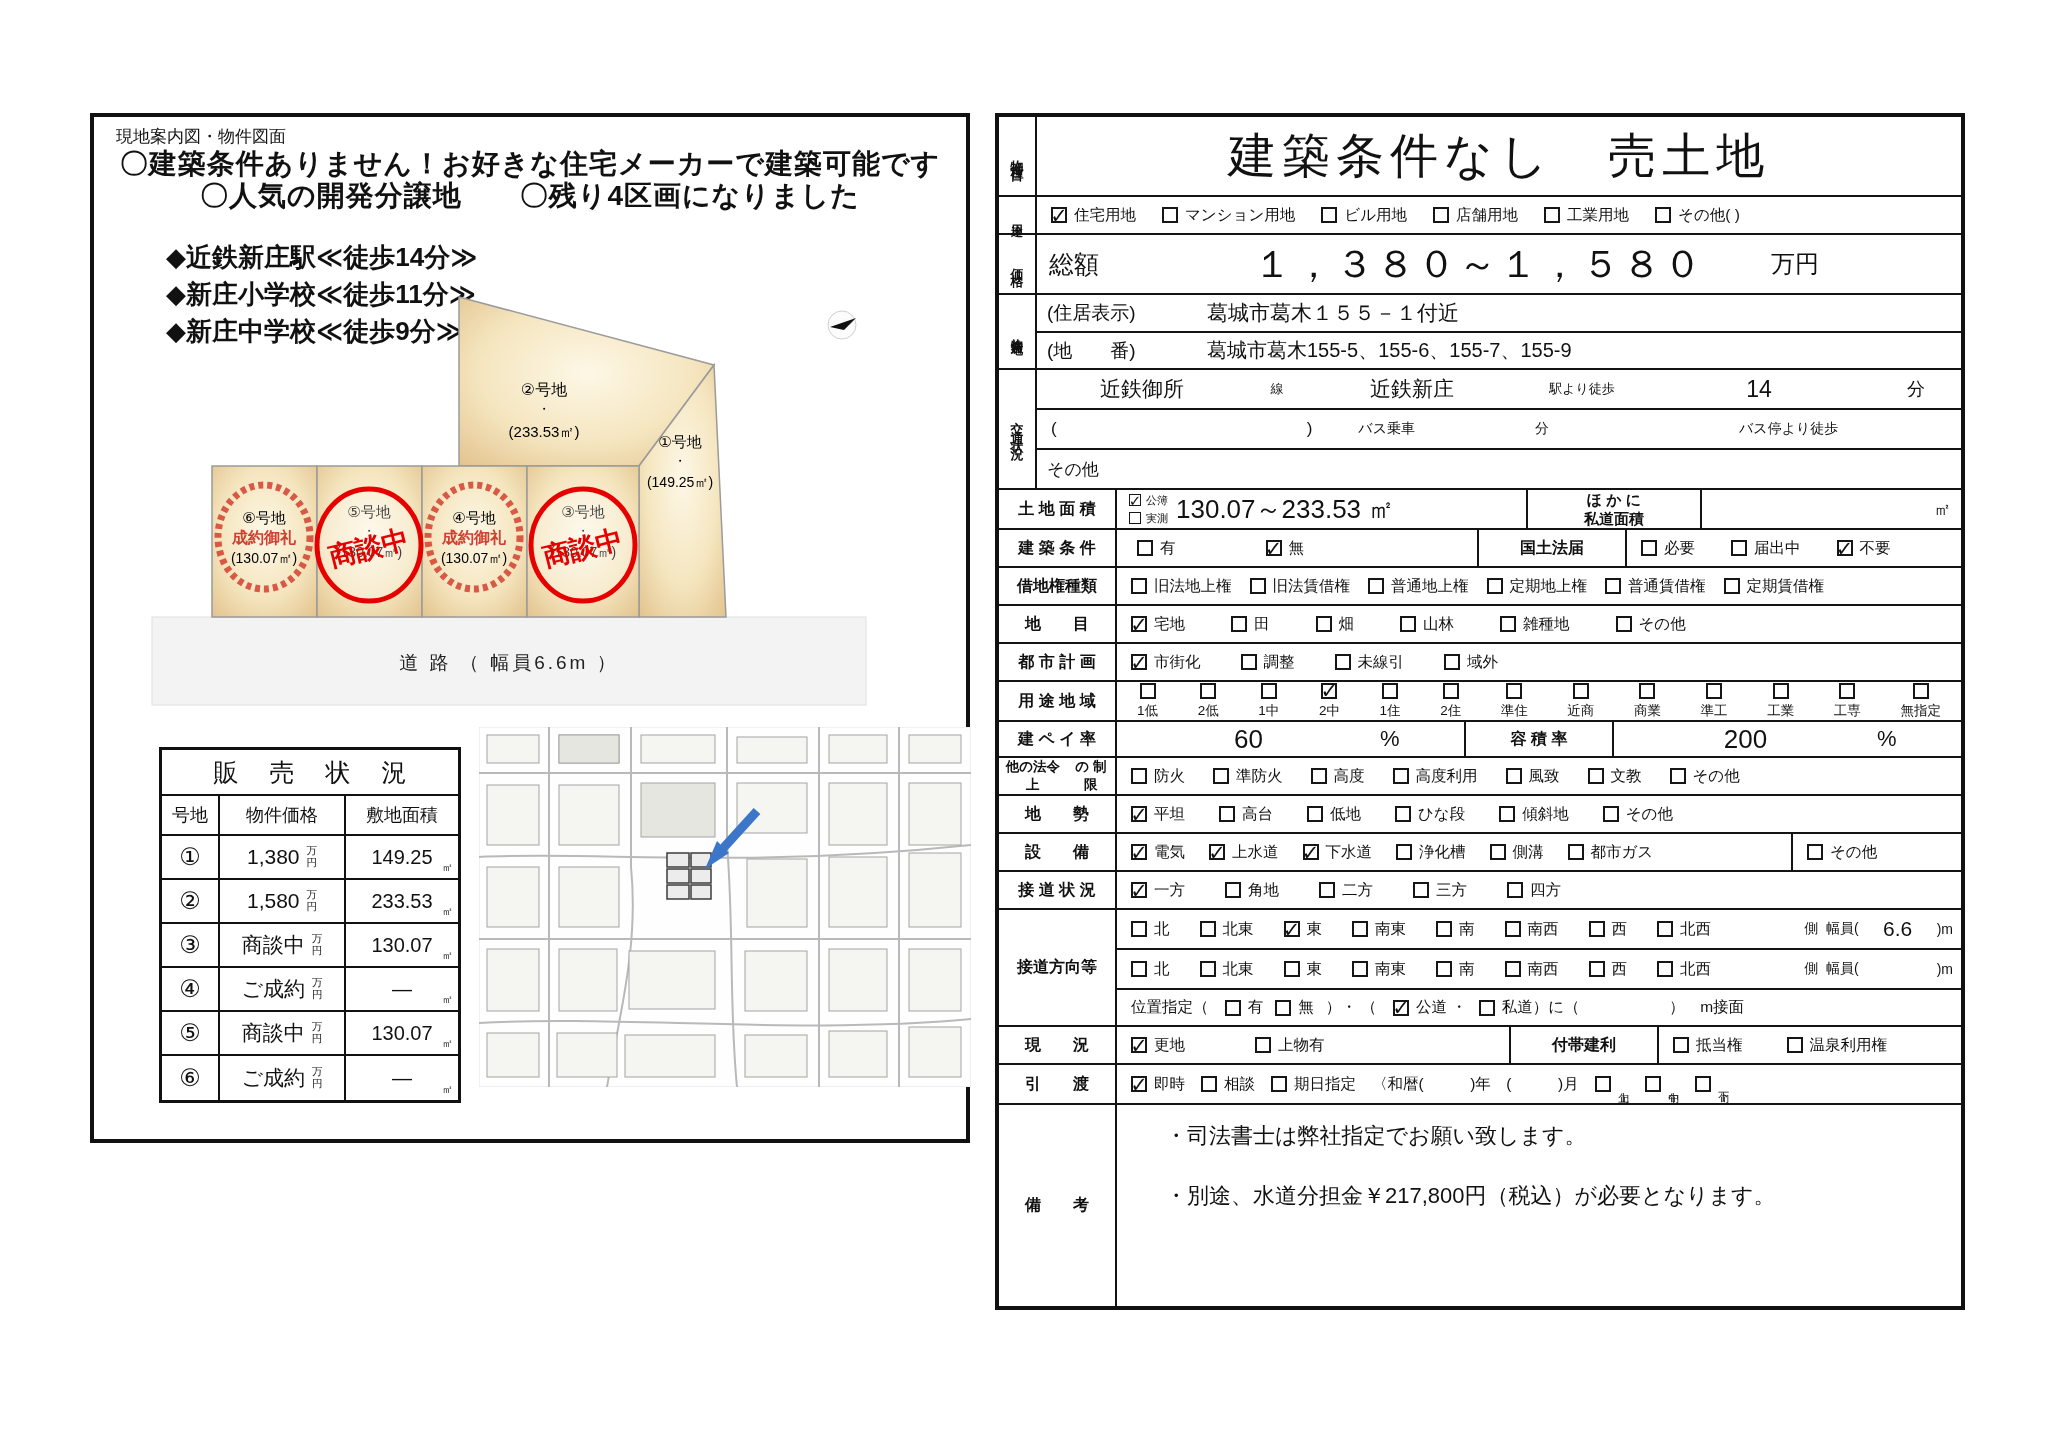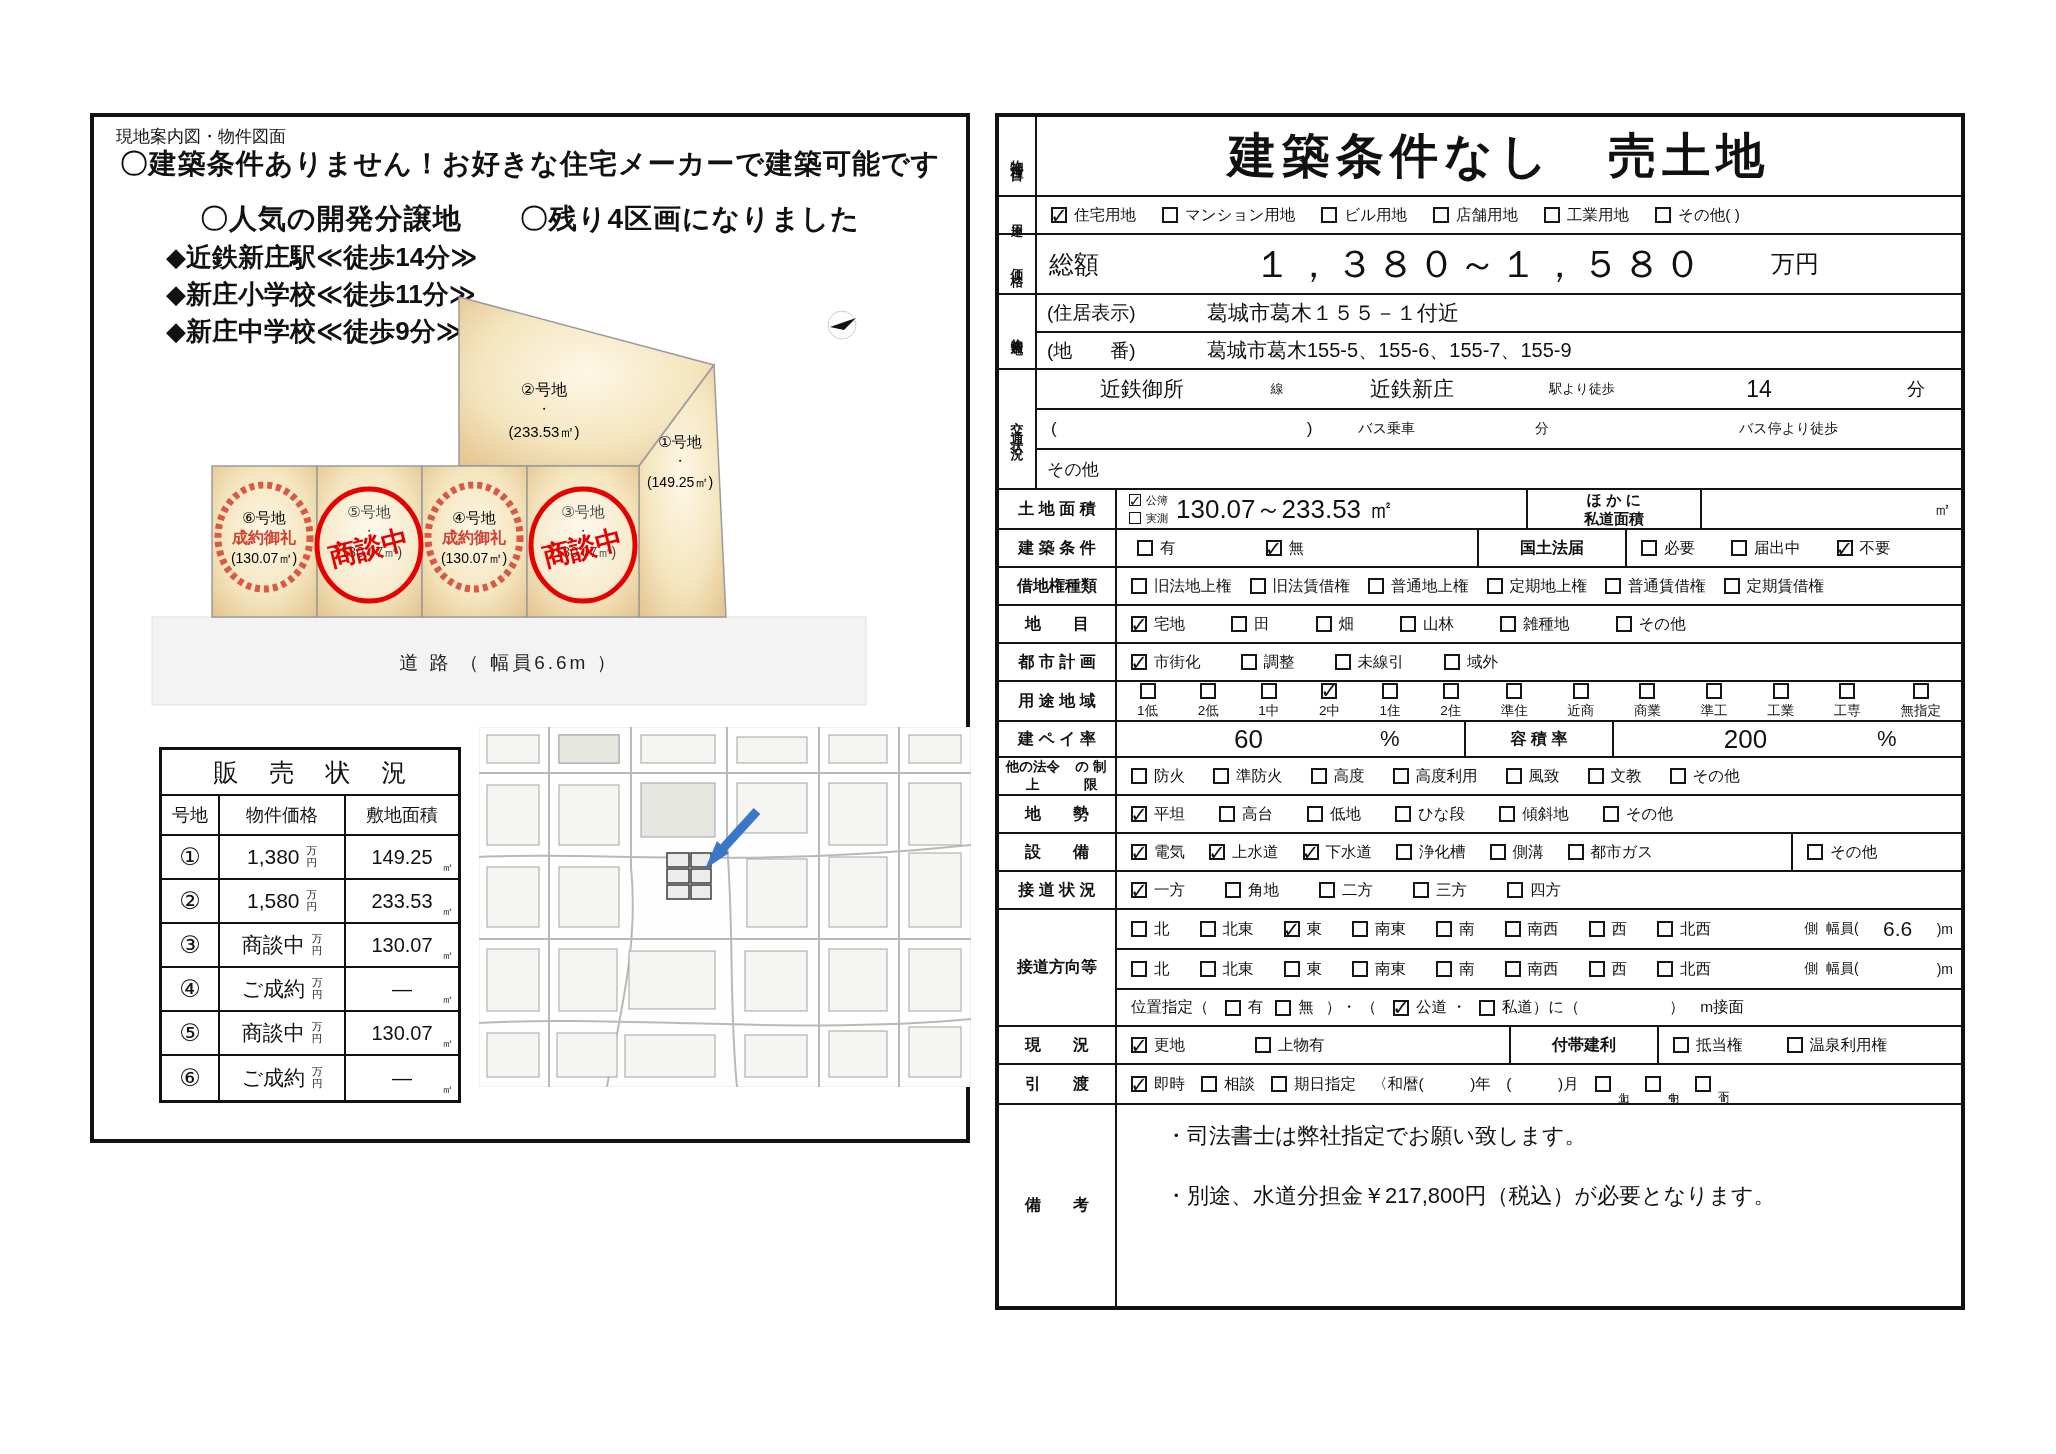--- a/index.html
+++ b/index.html
@@ -4,21 +4,21 @@
 <style>
   * { box-sizing: border-box; margin: 0; padding: 0; }
   body { background:#fff; font-family:"Liberation Sans","DejaVu Sans",sans-serif; color:#111; }
   .page { position:relative; width:2056px; height:1454px; background:#fff; overflow:hidden; }
 
   
   #left-panel { position:absolute; left:90px; top:113px; width:880px; height:1030px;
     border:4px solid #111; background:#fff; }
   .lp-header { position:absolute; left:22px; top:8px; font-size:17px; }
   .lp-h1 { position:absolute; left:0; top:28px; width:100%; text-align:center; font-size:28px; font-weight:600; letter-spacing:1px; }
-  .lp-h2 { position:absolute; left:0; top:83px; width:100%; text-align:center; font-size:28px; font-weight:600; letter-spacing:1px; }
+  .lp-h2 { position:absolute; left:0; top:60px; width:100%; text-align:center; font-size:28px; font-weight:600; letter-spacing:1px; }
   .lp-bullets { position:absolute; left:72px; top:122px; font-size:26px; font-weight:600; line-height:37px; }
   .lp-diagram { position:absolute; left:0; top:160px; }
   .sales { position:absolute; left:65px; top:630px; width:302px; border:3px solid #111; background:#fff; }
   .sales-title { height:46px; border-bottom:2px solid #111; display:flex; align-items:center; justify-content:center;
     font-size:25px; letter-spacing:12px; padding-left:12px; }
   .srow { display:flex; border-bottom:2px solid #111; }
   .srow:last-child { border-bottom:none; }
   .sc { display:flex; align-items:center; justify-content:center; }
   .c-no { width:58px; border-right:2px solid #111; }
   .c-price { width:126px; border-right:2px solid #111; }
@@ -42,21 +42,21 @@
   .top-rows { flex:1; display:flex; flex-direction:column; }
   .row { display:flex; align-items:stretch; border-bottom:2px solid #141414; flex:none; }
   .cell { display:flex; align-items:center; }
   .rlabel { width:118px; border-right:2px solid #141414; display:flex; align-items:center; justify-content:center;
     font-weight:bold; font-size:16px; flex:none; text-align:center; }
   .rlabel.col { font-size:13.5px; line-height:1.35; }
   .midlabel { border-left:2px solid #141414; border-right:2px solid #141414; width:150px; display:flex;
     align-items:center; justify-content:center; font-weight:bold; font-size:16px; flex:none; text-align:center; }
 
   .r-title { height:80px; display:flex; align-items:center; justify-content:center;
-    font-size:48px; font-weight:bold; letter-spacing:6px;text-align:center; }
+    font-size:48px; font-weight:normal; letter-spacing:6px;text-align:center; }
   .r-usage { height:38px; }
   .r-price { height:60px; }
   .price-label { font-size:25px; padding-left:12px; display:flex; align-items:center; width:150px; }
   .price-value { flex:1; display:flex; align-items:center; justify-content:center; font-size:38px; letter-spacing:3px; }
   .price-unit { width:190px; display:flex; align-items:center; font-size:24px; }
   .r-addr { height:38px; font-size:21px; }
   .addr-l { width:170px; padding-left:10px; display:flex; align-items:center; font-size:19px; }
   .addr-v { display:flex; align-items:center; }
   .r-t1 { height:40px; }
   .t-big { font-size:21px; display:flex; align-items:center; justify-content:center; }

